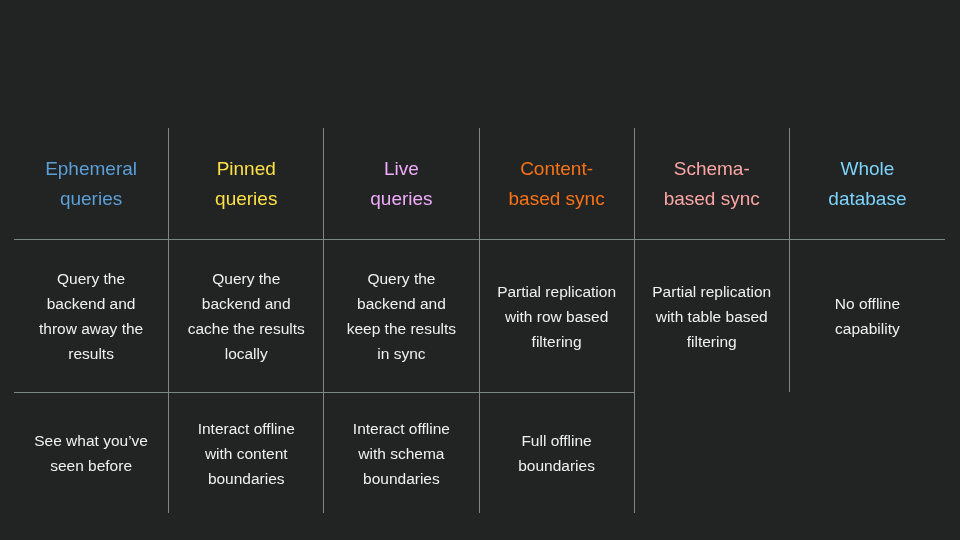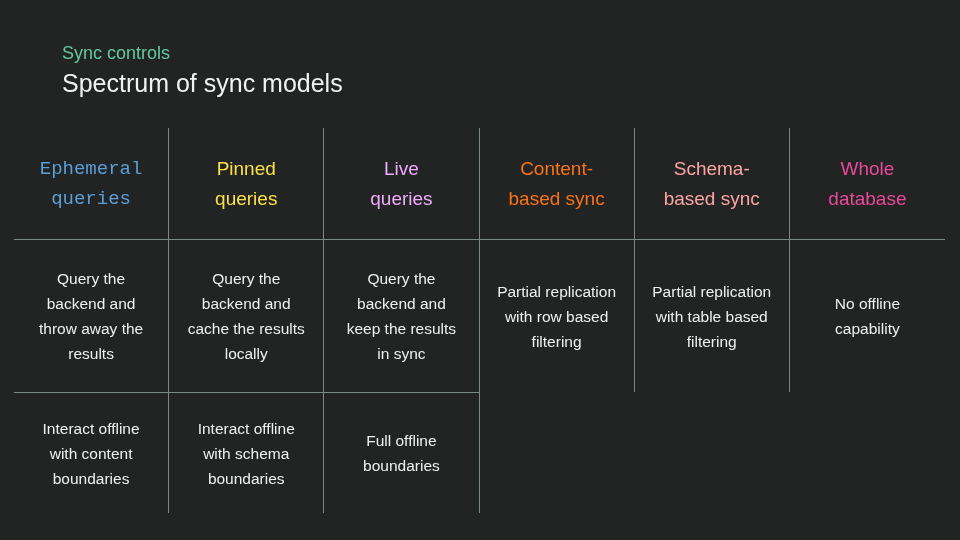--- a/index.html
+++ b/index.html
@@ -69,38 +69,34 @@
   .cell.header {
     font-size: 19px;
     line-height: 30px;
   }
 </style>
 </head>
 <body>
 
 <div class="slide">
 
-  <header class="slide-header">
-    <div class="eyebrow">Sync controls</div>
-    <h1 class="title">Spectrum of sync models</h1>
-  </header>
 
   <div class="sync-table">
 
-    <div class="cell header" style="color: rgb(91, 158, 216); font-family: Liberation Mono, monospace;">Ephemeral
+    <div class="cell header" style="color: rgb(91, 158, 216);">Ephemeral
 queries</div>
     <div class="cell header" style="color: #fde047;">Pinned
 queries</div>
     <div class="cell header" style="color: #f0abfc;">Live
 queries</div>
     <div class="cell header" style="color: #f97316;">Content-
 based sync</div>
     <div class="cell header" style="color: #fca5a5;">Schema-
 based sync</div>
-    <div class="cell header" style="color: #ec4899;">Whole
+    <div class="cell header" style="color: #7dd3fc;">Whole
 database</div>
 
     <div class="cell">Query the
 backend and
 throw away the
 results</div>
     <div class="cell">Query the
 backend and
 cache the results
 locally</div>
@@ -110,20 +106,22 @@
 in sync</div>
     <div class="cell">Partial replication
 with row based
 filtering</div>
     <div class="cell">Partial replication
 with table based
 filtering</div>
 
     <div class="cell">No offline
 capability</div>
+    <div class="cell">See what you’ve
+seen before</div>
     <div class="cell">Interact offline
 with content
 boundaries</div>
     <div class="cell">Interact offline
 with schema
 boundaries</div>
     <div class="cell">Full offline
 boundaries</div>
 
   </div>

